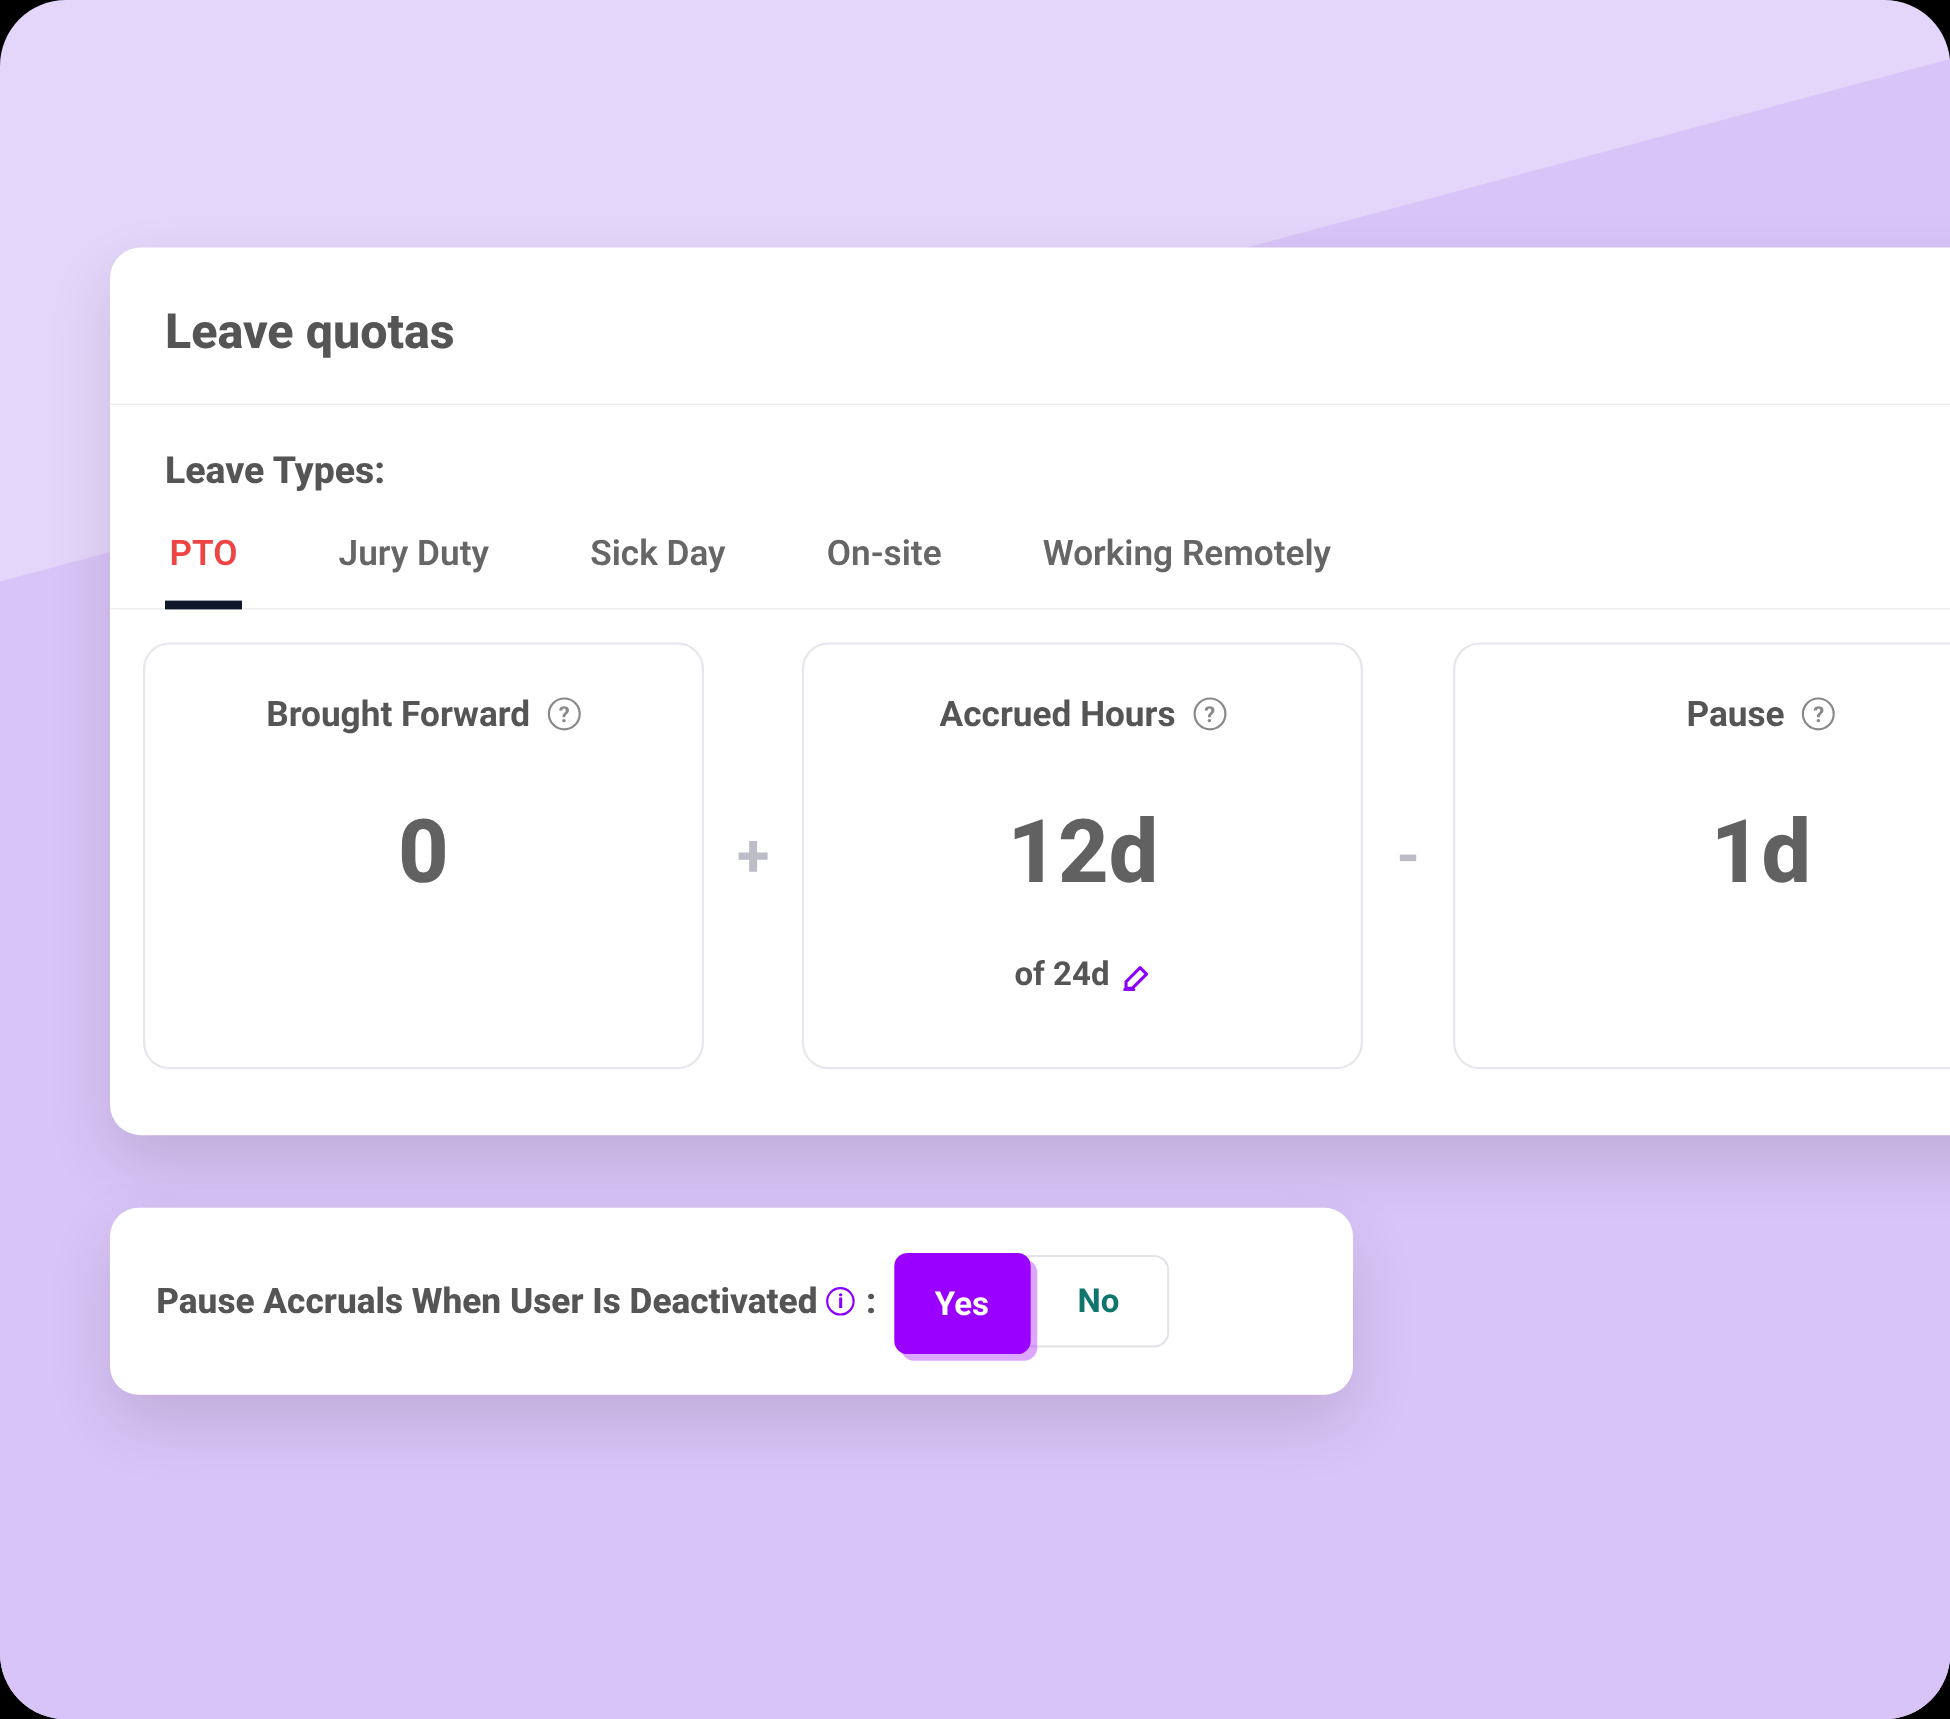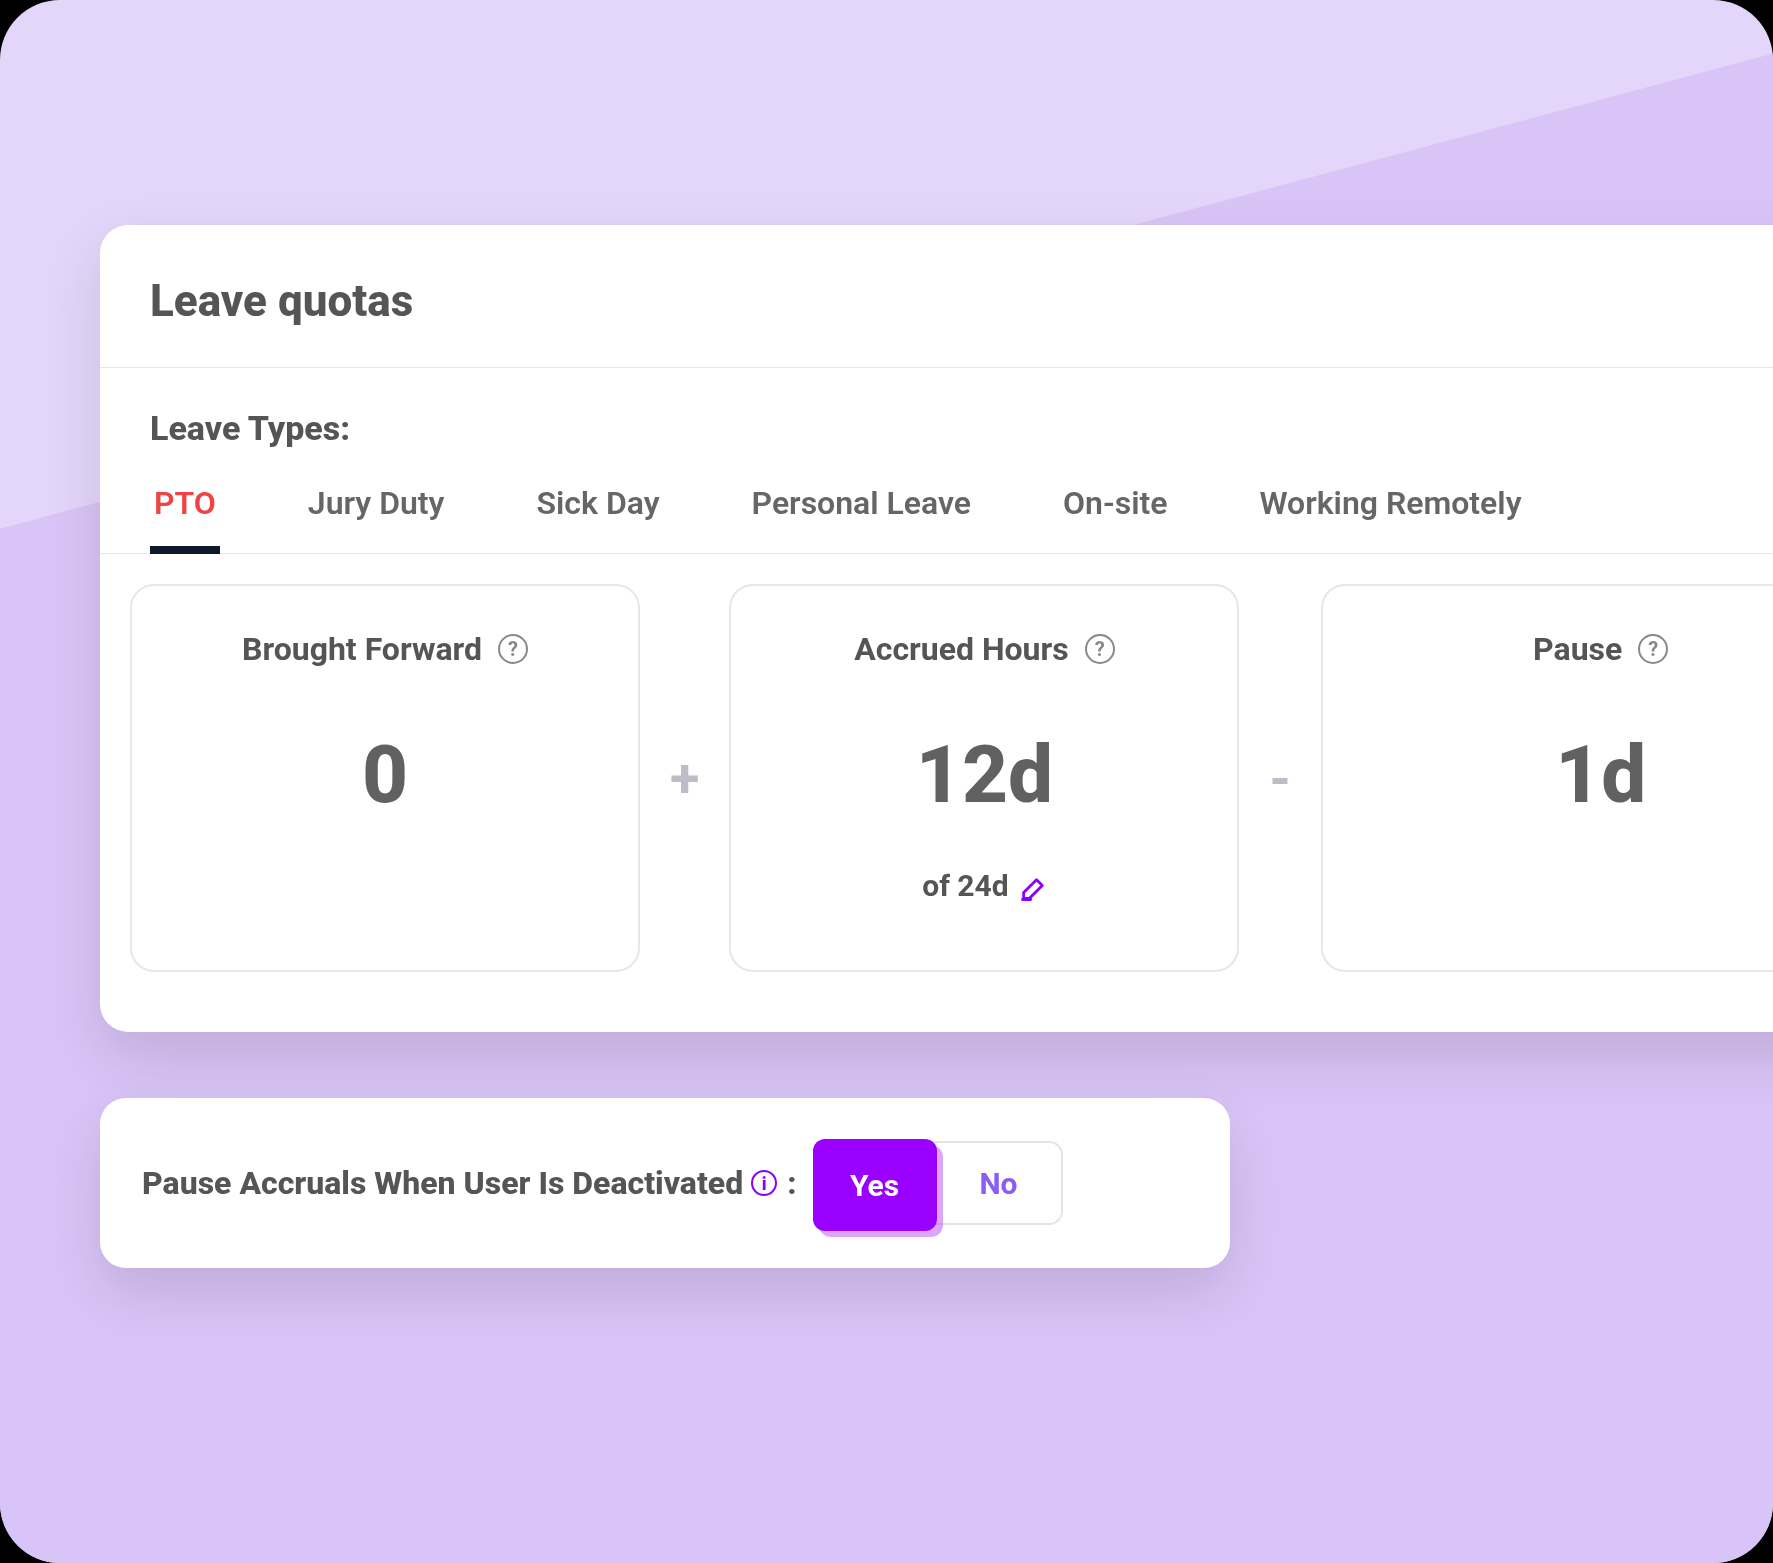--- a/index.html
+++ b/index.html
@@ -182,21 +182,21 @@
     overflow: visible;
     height: 84px;
   }
   .toggle .opt {
     width: 124px;
     display: flex;
     align-items: center;
     justify-content: center;
     font-size: 30px;
     font-weight: 700;
-    color: #8b5cf6;
+    color: #0f766e;
     cursor: pointer;
     background: #fff;
   }
   .toggle .opt.yes {
     background: #9a00ff;
     color: #fff;
     border-radius: 12px;
     margin: -4px 0 -4px -4px;
     height: 92px;
     box-shadow: 6px 6px 0 rgba(154,0,255,0.35);
@@ -214,21 +214,20 @@
 
   <div class="card card-quotas">
     <div class="title">Leave quotas</div>
     <div class="divider"></div>
     <div class="leave-types-label">Leave Types:</div>
 
     <div class="tabs">
       <div class="tab active">PTO</div>
       <div class="tab">Jury Duty</div>
       <div class="tab">Sick Day</div>
-      <div class="tab">Personal Leave</div>
       <div class="tab">On-site</div>
       <div class="tab">Working Remotely</div>
     </div>
 
     <div class="stat-row">
 
       <div class="stat-card">
         <div class="stat-header">
           <span>Brought Forward</span>
           <span class="help-icon">?</span>

